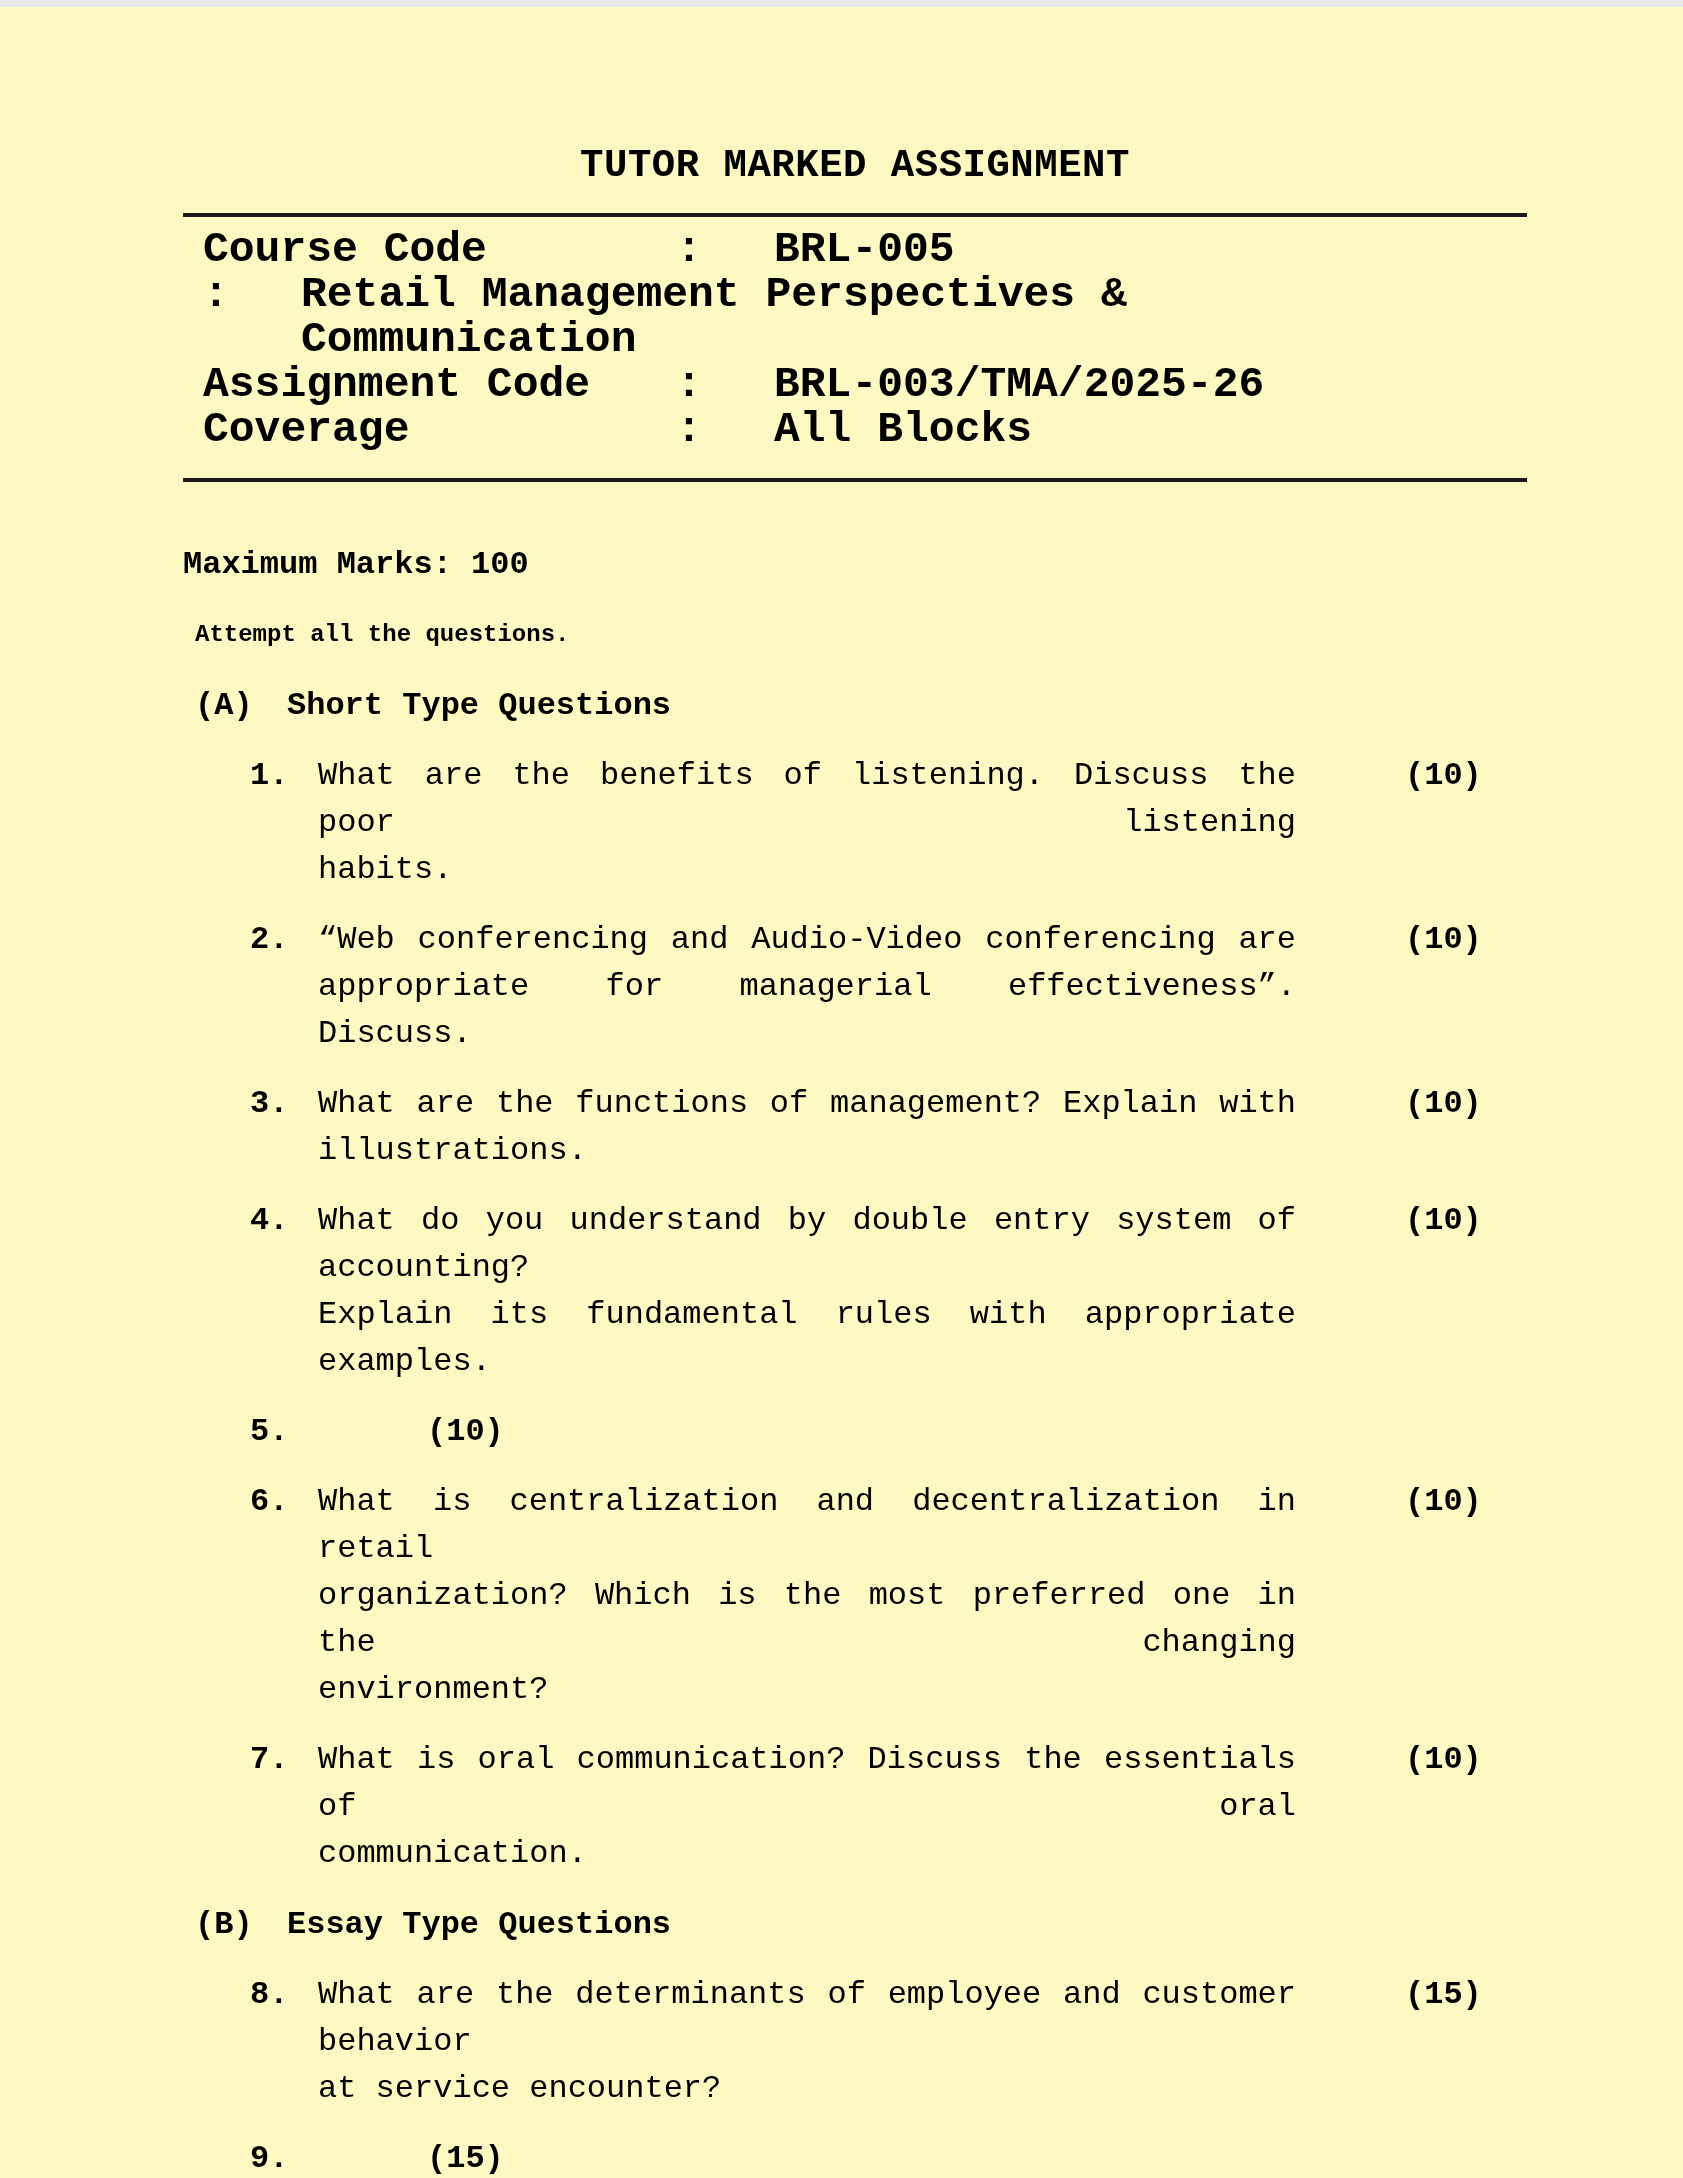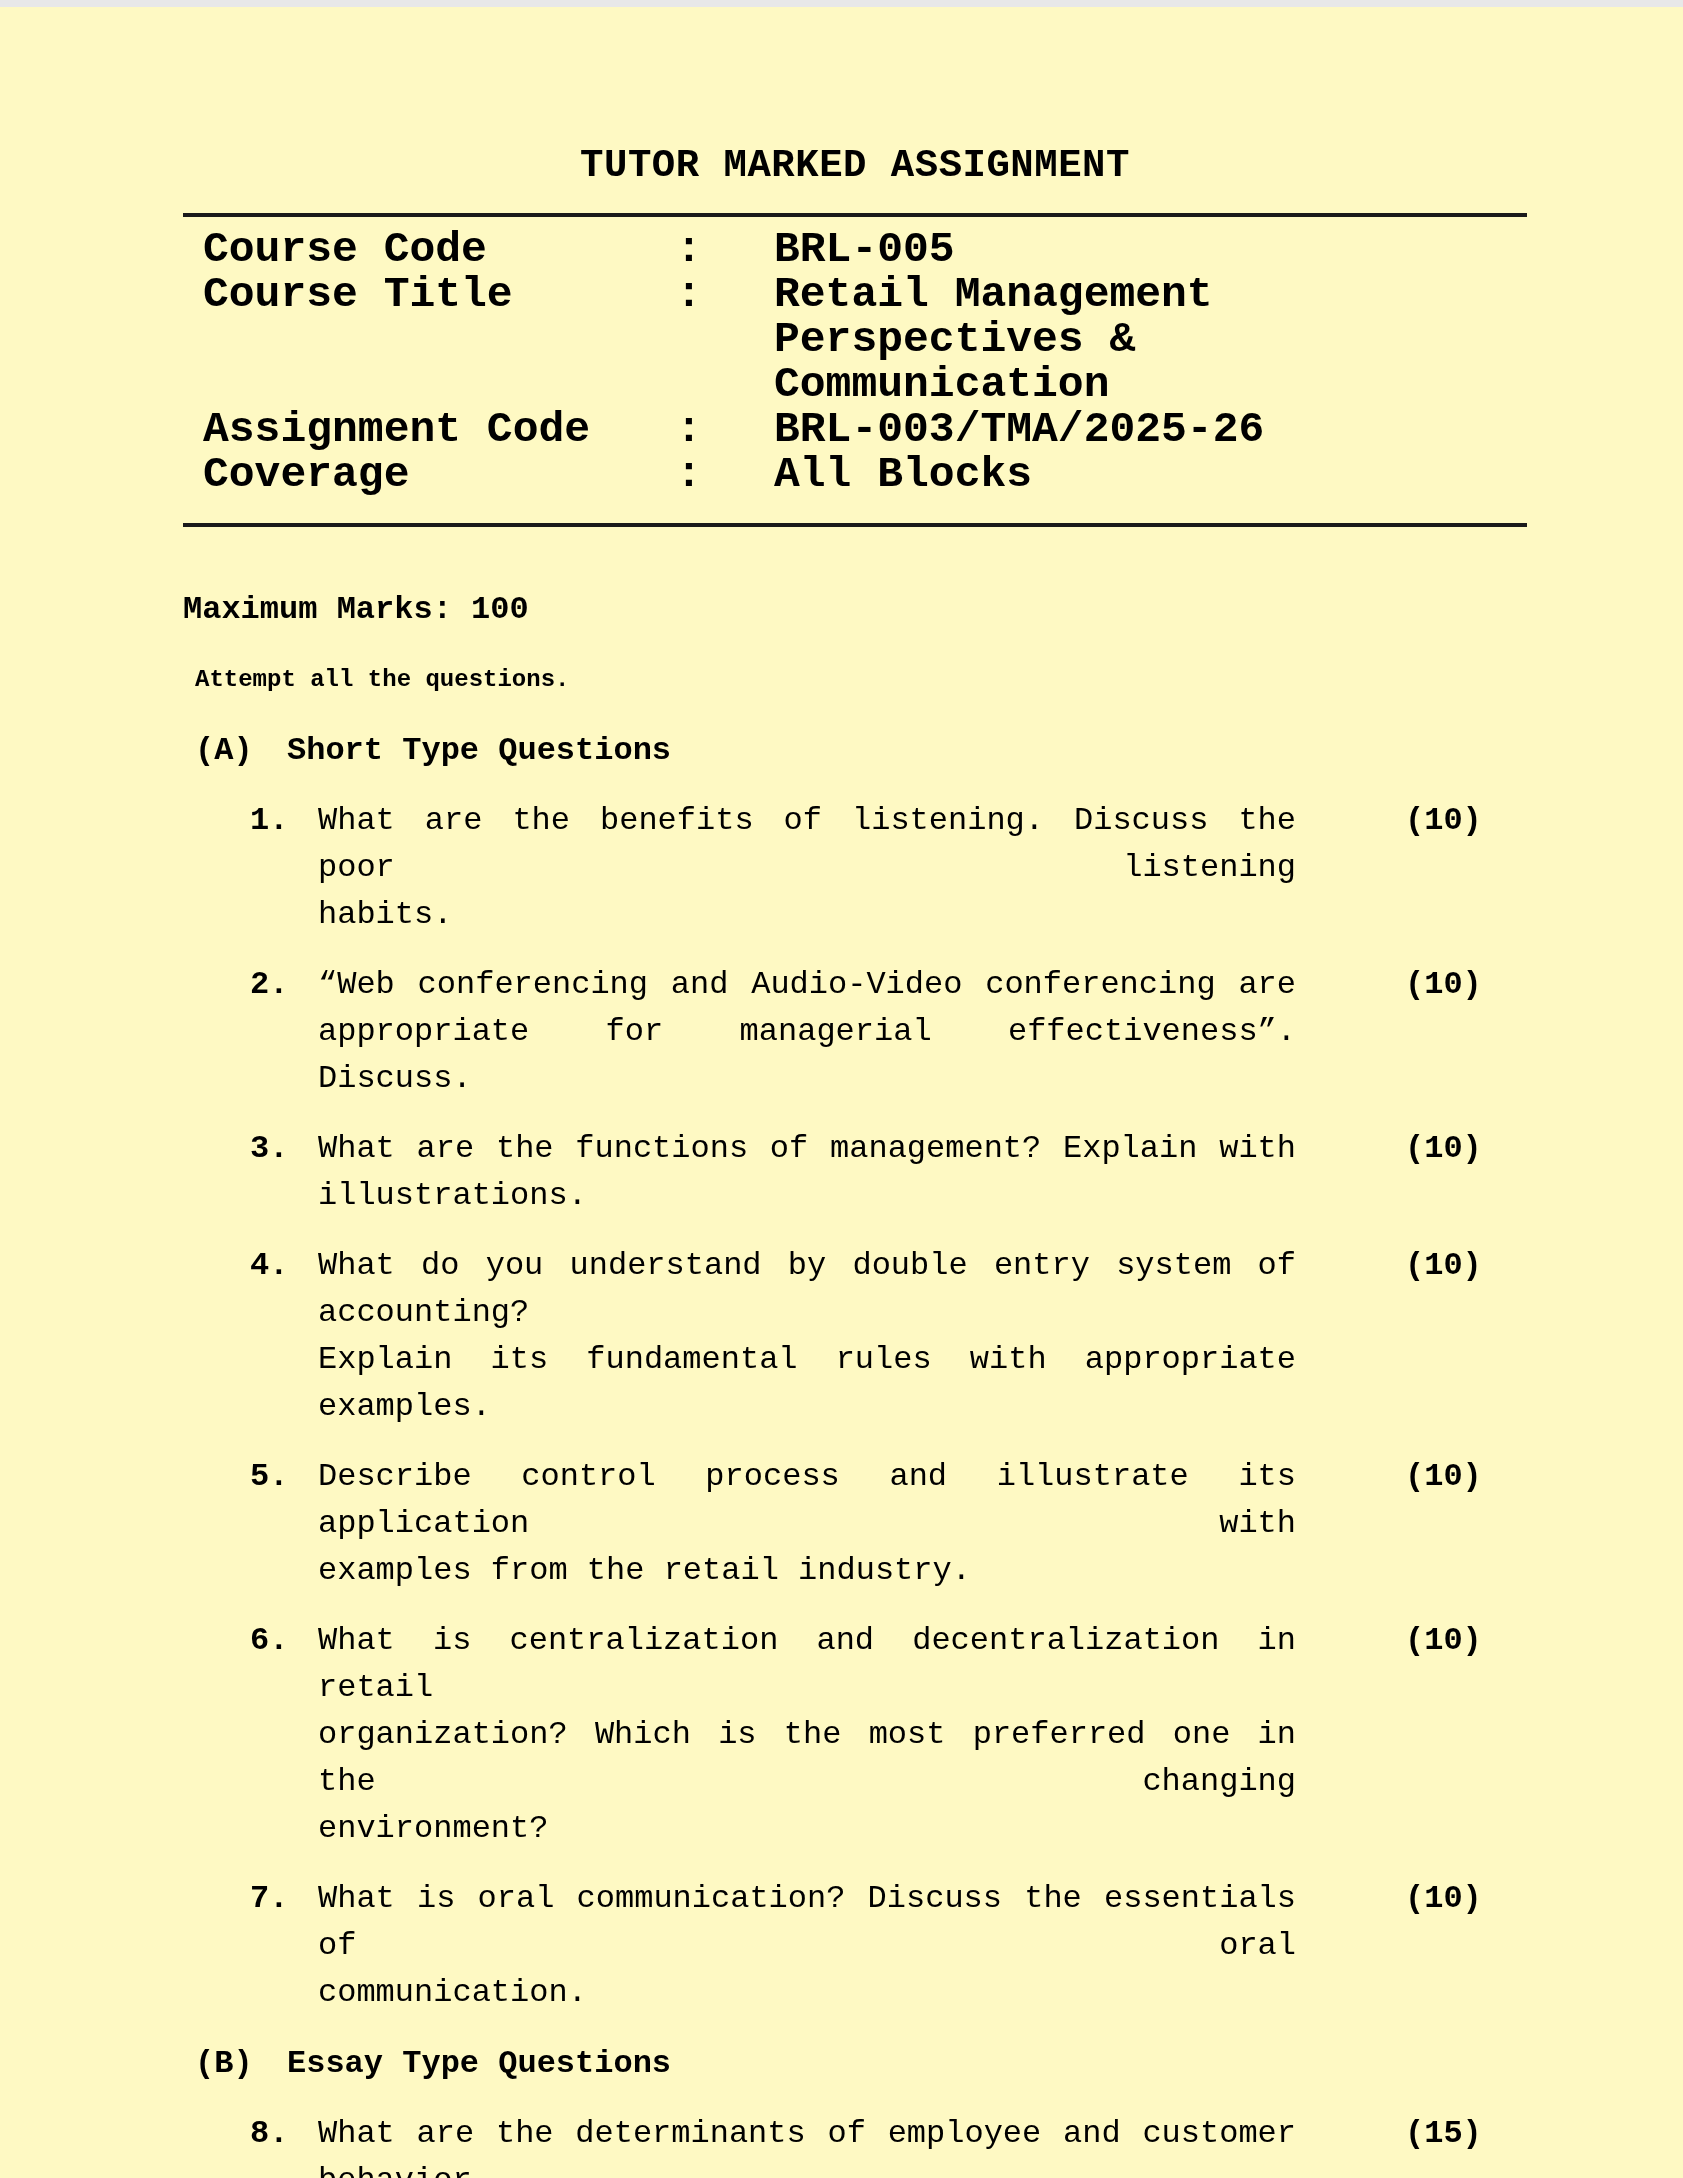--- a/index.html
+++ b/index.html
@@ -97,21 +97,20 @@
 
     <div class="info-table">
       <div class="info-row">
         <div class="info-label">Course Code</div>
         <div class="info-colon">:</div>
         <div class="info-value">
           <div>BRL-005</div>
         </div>
       </div>
       <div class="info-row">
-        <div class="info-label">Course Title</div>
         <div class="info-colon">:</div>
         <div class="info-value">
           <div>Retail Management Perspectives &amp;</div>
           <div>Communication</div>
         </div>
       </div>
       <div class="info-row">
         <div class="info-label">Assignment Code</div>
         <div class="info-colon">:</div>
         <div class="info-value">
@@ -169,24 +168,20 @@
       <div class="q-num">4.</div>
       <div class="q-text">
         <div class="q-line">What do you understand by double entry system of accounting?</div>
         <div class="q-line last">Explain its fundamental rules with appropriate examples.</div>
       </div>
       <div class="q-marks">(10)</div>
     </div>
 
     <div class="question">
       <div class="q-num">5.</div>
-      <div class="q-text">
-        <div class="q-line">Describe control process and illustrate its application with</div>
-        <div class="q-line last">examples from the retail industry.</div>
-      </div>
       <div class="q-marks">(10)</div>
     </div>
 
     <div class="question">
       <div class="q-num">6.</div>
       <div class="q-text">
         <div class="q-line">What is centralization and decentralization in retail</div>
         <div class="q-line">organization? Which is the most preferred one in the changing</div>
         <div class="q-line last">environment?</div>
       </div>

